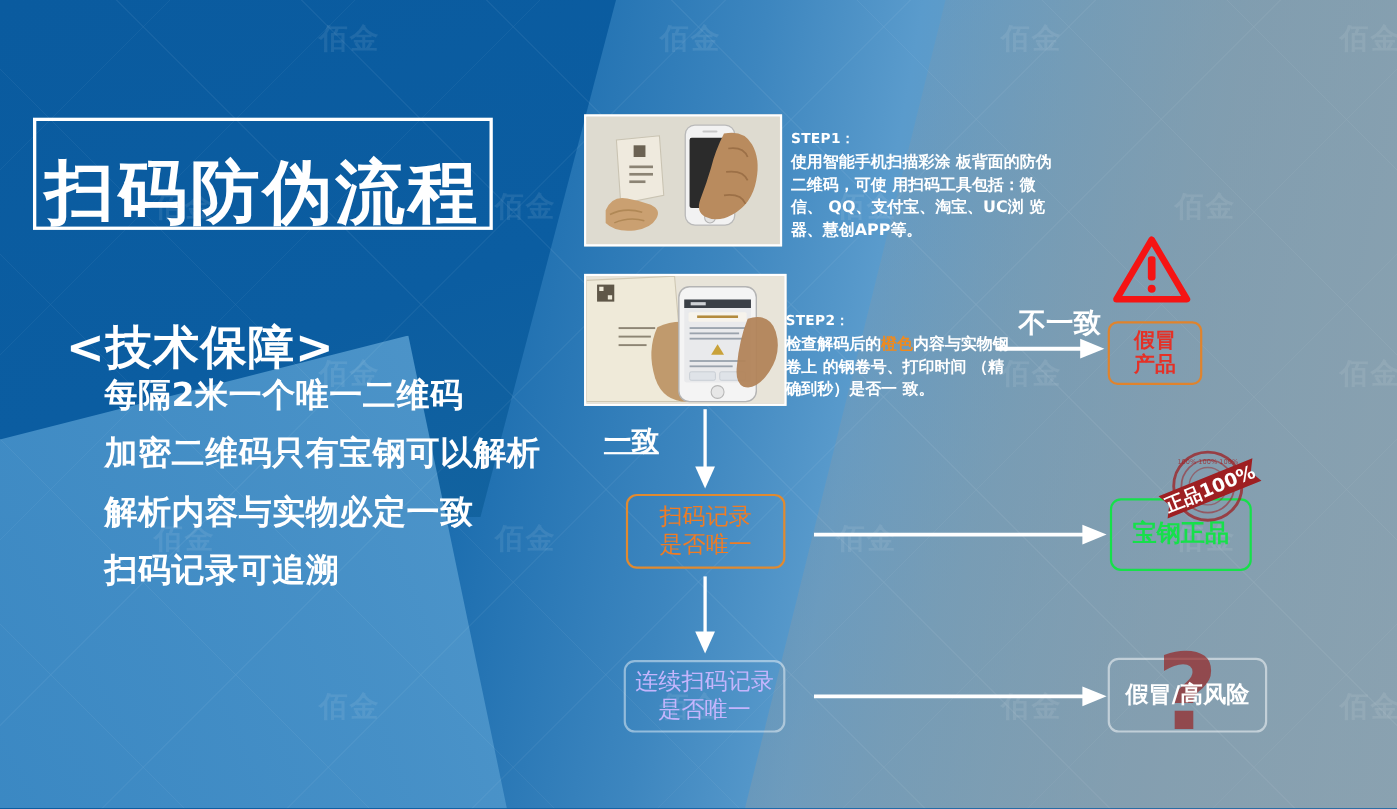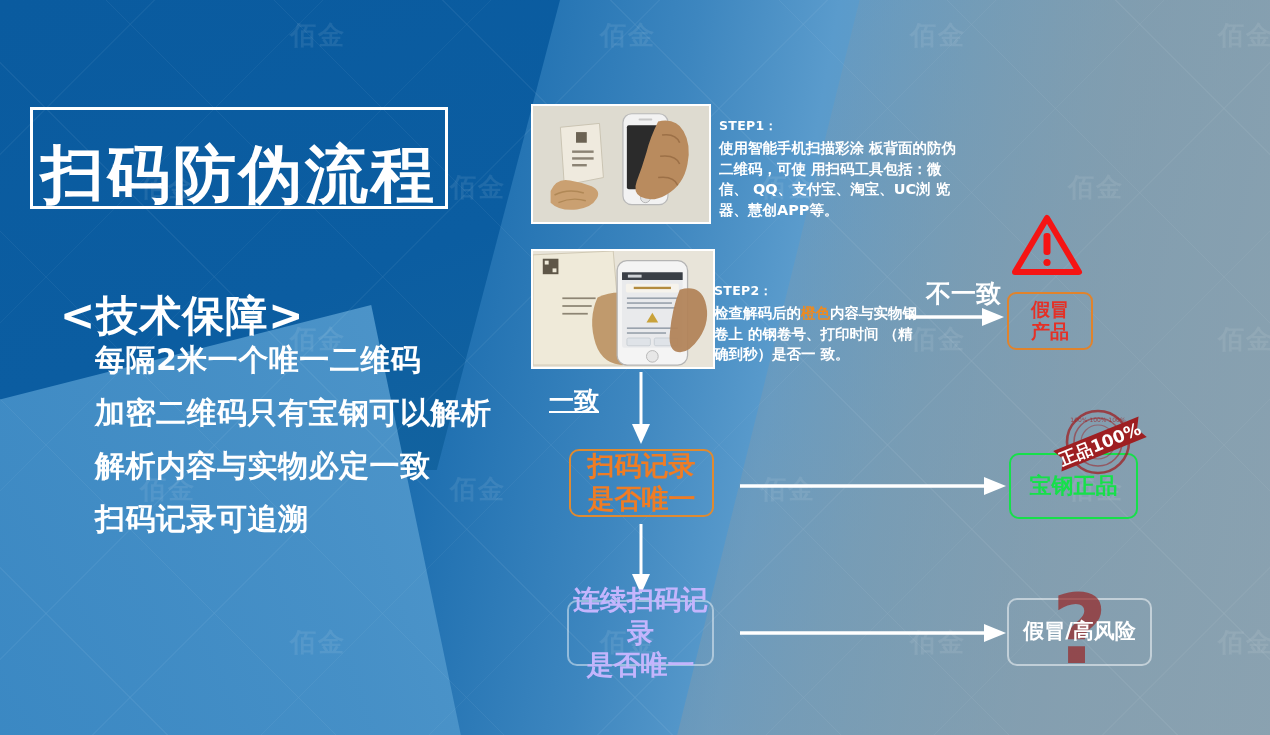--- a/index.html
+++ b/index.html
@@ -91,21 +91,21 @@
   #step1{left:719px;top:118px;width:250px;}
   #step2{left:714px;top:283px;width:205px;}
   .hl-orange{color:#f08a1d;}
 
   
   .flowbox{
     position:absolute;box-sizing:border-box;border-radius:10px;
     display:flex;align-items:center;justify-content:center;text-align:center;
     font-family:"DejaVu Sans","Liberation Sans",sans-serif;
   }
-  .flowbox .fb-text{font-size:27px;font-weight:700;line-height:1.22;white-space:pre-line;}
+  .flowbox .fb-text{font-size:21px;font-weight:400;line-height:1.22;white-space:pre-line;}
 
   #box-scan-unique{
     left:569px;top:449px;width:145px;height:68px;
     border:2px solid #e08a30;color:#ef7c24;
   }
   #box-scan-unique .fb-text{color:#ef7c24;}
 
   #box-cont-unique{
     left:567px;top:600px;width:147px;height:66px;
     border:2px solid rgba(255,255,255,.45);color:#ffffff;

